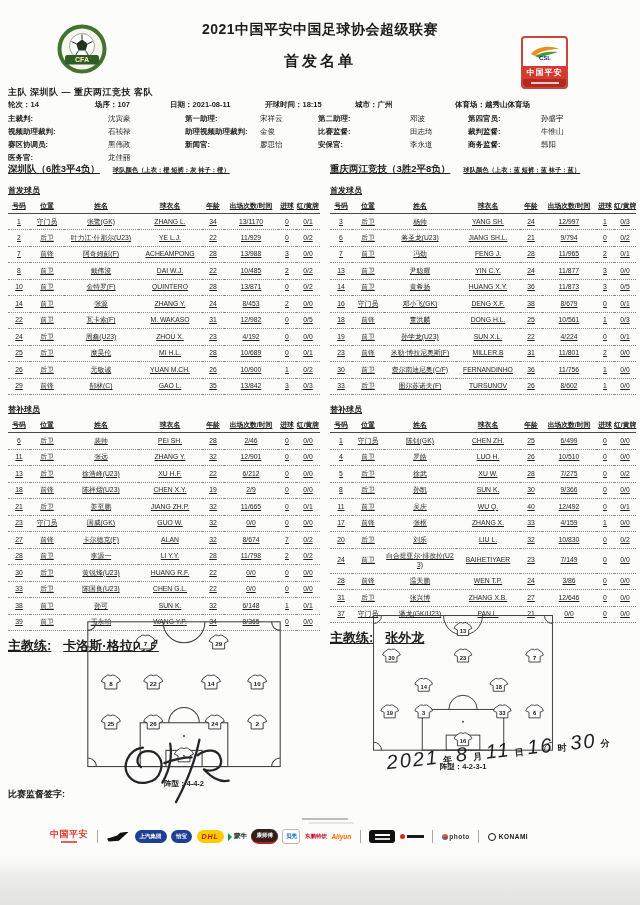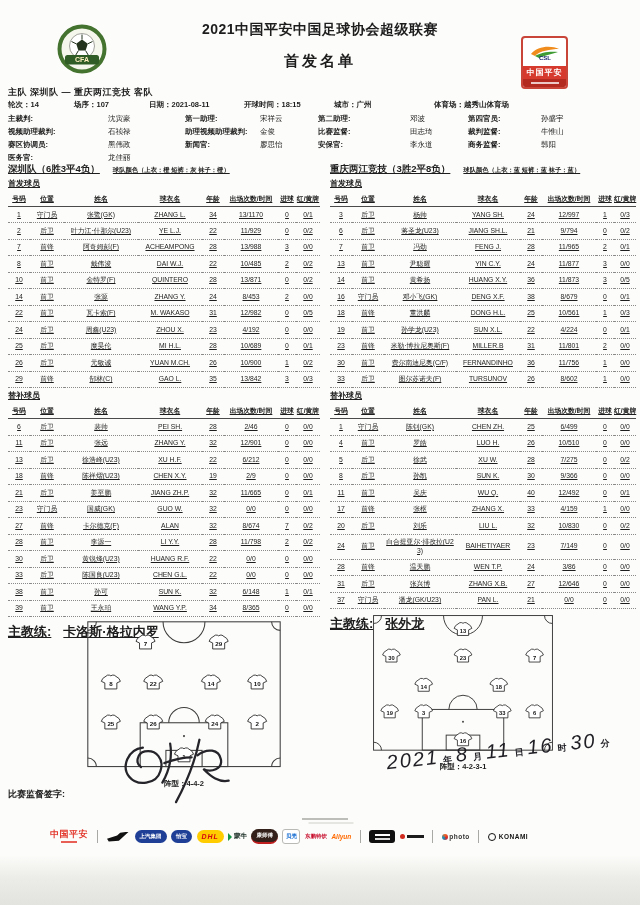--- a/index.html
+++ b/index.html
@@ -13,37 +13,37 @@
   .csl-badge{position:absolute;left:521px;top:36px;width:47px;height:53px;border:2.5px solid #c9453a;border-radius:4px;background:#fff;display:flex;flex-direction:column;overflow:hidden;box-sizing:border-box;}
   .csl-top{flex:1;display:flex;align-items:center;justify-content:center;}
   .csl-mid{height:13px;background:#d63a2e;color:#fff;font-size:8px;font-weight:bold;display:flex;align-items:center;justify-content:center;letter-spacing:1px;}
   .csl-bot{height:8px;background:#b22a20;display:flex;align-items:center;justify-content:center;}
   .csl-bot::after{content:"";width:28px;height:2px;background:rgba(255,255,255,.75);}
 
   .teams-line{position:absolute;left:8px;top:86px;font-size:9px;font-weight:bold;letter-spacing:.5px;}
 
   .info-bar{position:absolute;left:8px;top:100px;width:628px;display:flex;font-size:7.5px;font-weight:bold;white-space:nowrap;}
   .info-item{display:inline-block;}
-  .info-item:nth-child(1){width:66px;} .info-item:nth-child(2){width:75px;}
+  .info-item:nth-child(1){width:87px;} .info-item:nth-child(2){width:75px;}
   .info-item:nth-child(3){width:95px;} .info-item:nth-child(4){width:90px;}
   .info-item:nth-child(5){width:100px;}
 
   .officials{position:absolute;left:8px;top:114px;width:628px;display:grid;
              grid-template-columns:100px 77px 75px 58px 92px 58px 73px 1fr;row-gap:3px;font-size:7.5px;}
   .off-label{font-weight:bold;white-space:nowrap;}
   .off-name{white-space:nowrap;}
 
   
   .team-col{position:absolute;top:163px;display:flex;flex-direction:column;height:445px;text-decoration:underline;}
   .team-col.home{left:8px;width:312px;}
   .team-col.away{left:330px;width:306px;}
   .team-head{display:flex;align-items:baseline;white-space:nowrap;}
   .team-name{font-size:9.5px;font-weight:bold;}
   .team-kit{font-size:6.3px;font-weight:bold;margin-left:13px;}
-  .section-label{font-size:8px;font-weight:bold;margin:2px 0 3px;}
+  .section-label{font-size:8px;font-weight:bold;margin:9px 0 3px;}
   table.roster{width:100%;border-collapse:collapse;table-layout:fixed;}
   table.roster th{font-size:6.8px;padding:2px 0;border-bottom:1px solid #4a4a4a;white-space:nowrap;font-weight:bold;}
   table.roster td{font-size:6.8px;text-align:center;padding:3.5px 0;border-bottom:1px dotted #8a8a8a;line-height:1.25;word-break:break-all;}
   .coach-line{margin-top:auto;font-size:13px;font-weight:bold;display:flex;padding-top:6px;}
   .coach-name{margin-left:12px;}
 
   
   .pitch-block{position:absolute;}
   .pitch-block.home{left:84px;top:618px;width:200px;}
   .pitch-block.away{left:370px;top:612px;width:186px;}

